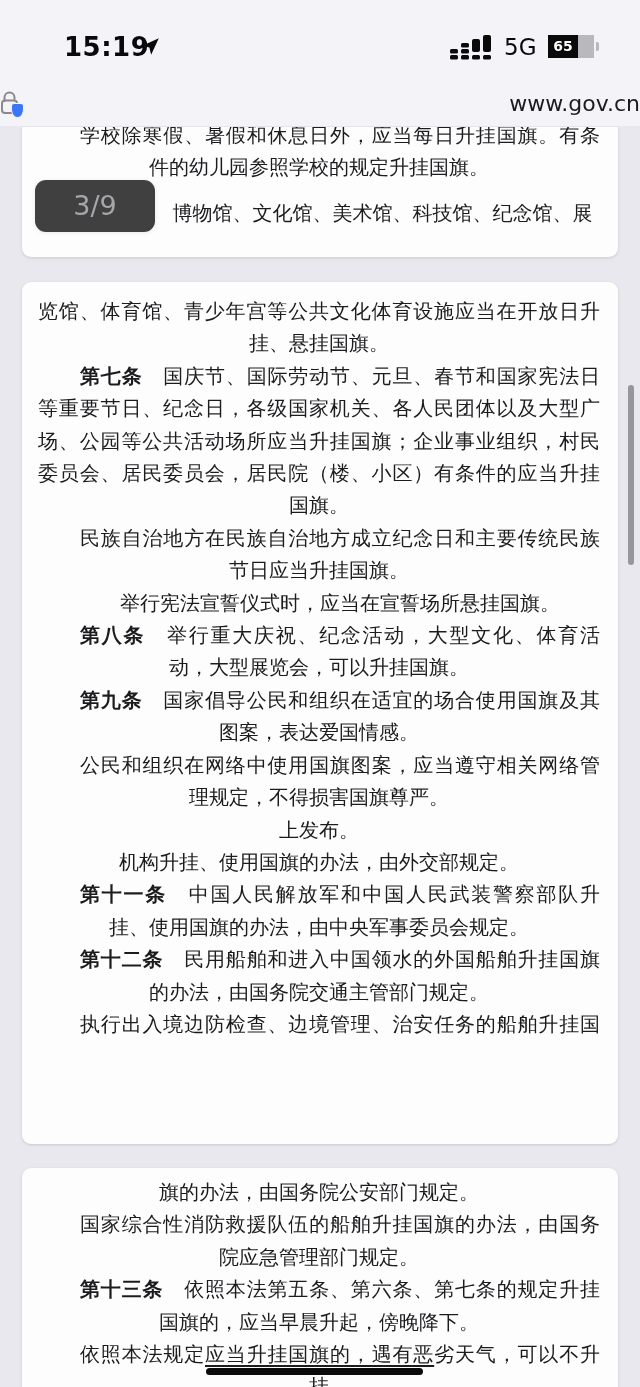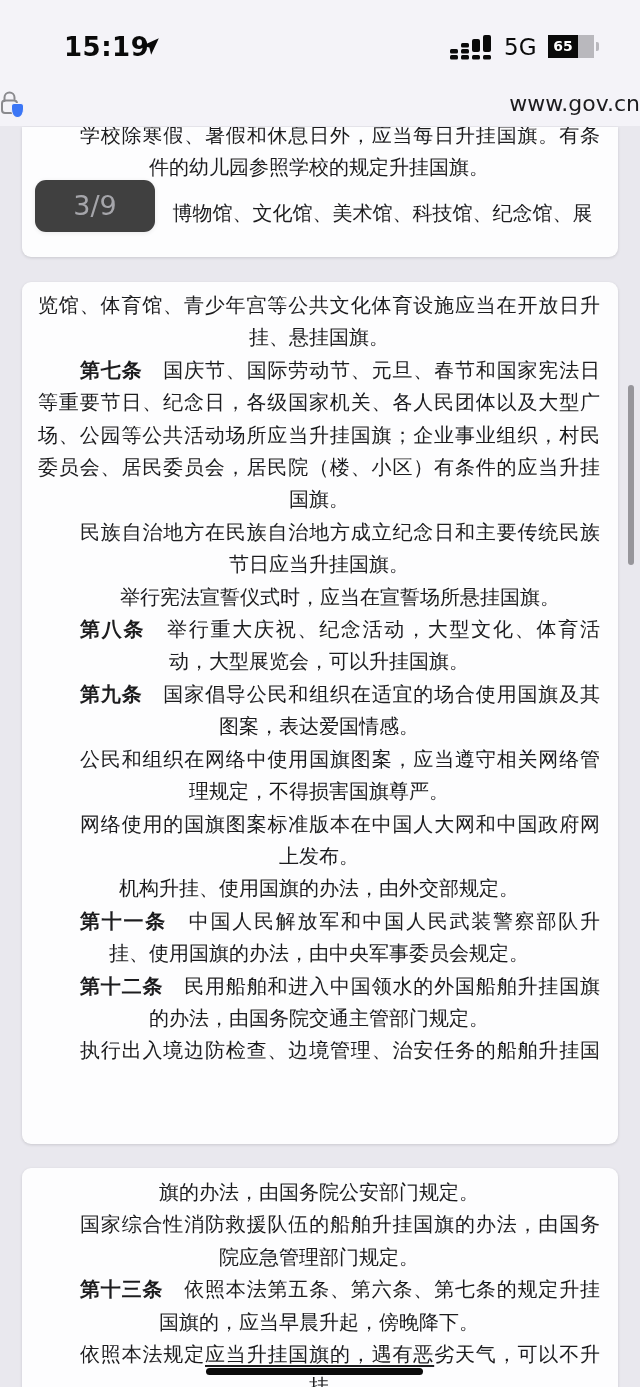--- a/index.html
+++ b/index.html
@@ -60,21 +60,21 @@
     font-size:22px; color:#1c1c1e;
   }
 
   
   .card {
     position:absolute; left:22px; width:596px;
     background:#fdfdfe; box-shadow:0 1px 3px rgba(60,60,67,.18);
     padding:0 18px 0 16px; overflow:hidden; z-index:1;
   }
   #card-0 { top:127px; height:130px; border-radius:0 0 9px 9px; }
-  #card-1 { top:282px; height:862px; border-radius:9px; padding-top:7px; }
+  #card-1 { top:282px; height:862px; border-radius:9px; padding-top:13px; }
   #card-2 { top:1168px; height:240px; border-radius:9px 9px 0 0; padding-top:8px; }
 
   .tline {
     font-size:20px; line-height:32.4px; color:#1c1c1e;
     white-space:normal; text-align:center;
   }
   .tline.j { text-align:justify; text-align-last:justify; }
   .tline.ind { text-indent:42px; }
   .b { font-family:"DejaVu Sans","Liberation Sans",sans-serif; font-weight:700; }
   .marked {
@@ -167,21 +167,20 @@
     <div class="tline"><span>国旗。</span></div>
     <div class="tline j ind"><span>民族自治地方在民族自治地方成立纪念日和主要传统民族</span></div>
     <div class="tline"><span>节日应当升挂国旗。</span></div>
     <div class="tline ind"><span>举行宪法宣誓仪式时，应当在宣誓场所悬挂国旗。</span></div>
     <div class="tline j ind"><span class="b">第八条</span><span>　举行重大庆祝、纪念活动，大型文化、体育活</span></div>
     <div class="tline"><span>动，大型展览会，可以升挂国旗。</span></div>
     <div class="tline j ind"><span class="b">第九条</span><span>　国家倡导公民和组织在适宜的场合使用国旗及其</span></div>
     <div class="tline"><span>图案，表达爱国情感。</span></div>
     <div class="tline j ind"><span>公民和组织在网络中使用国旗图案，应当遵守相关网络管</span></div>
     <div class="tline"><span>理规定，不得损害国旗尊严。</span></div>
-    <div class="tline j ind"><span>网络使用的国旗图案标准版本在中国人大网和中国政府网</span></div>
     <div class="tline"><span>上发布。</span></div>
     <div class="tline"><span>机构升挂、使用国旗的办法，由外交部规定。</span></div>
     <div class="tline j ind"><span class="b">第十一条</span><span>　中国人民解放军和中国人民武装警察部队升</span></div>
     <div class="tline"><span>挂、使用国旗的办法，由中央军事委员会规定。</span></div>
     <div class="tline j ind"><span class="b">第十二条</span><span>　民用船舶和进入中国领水的外国船舶升挂国旗</span></div>
     <div class="tline"><span>的办法，由国务院交通主管部门规定。</span></div>
     <div class="tline j ind"><span>执行出入境边防检查、边境管理、治安任务的船舶升挂国</span></div>
   </div>
 <div class="card" id="card-2">
     <div class="tline"><span>旗的办法，由国务院公安部门规定。</span></div>

